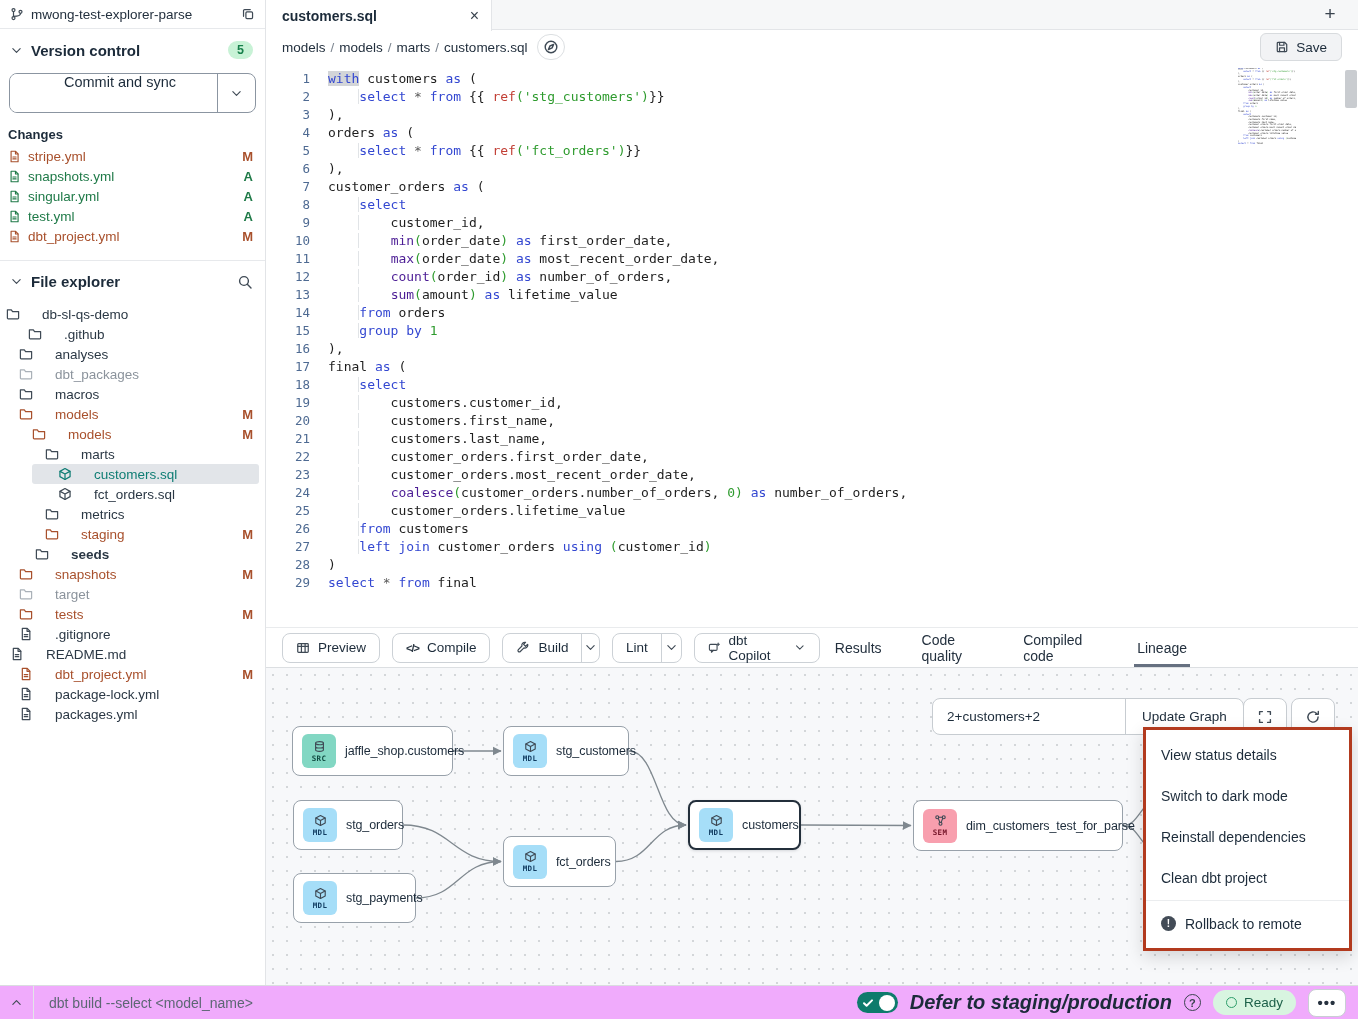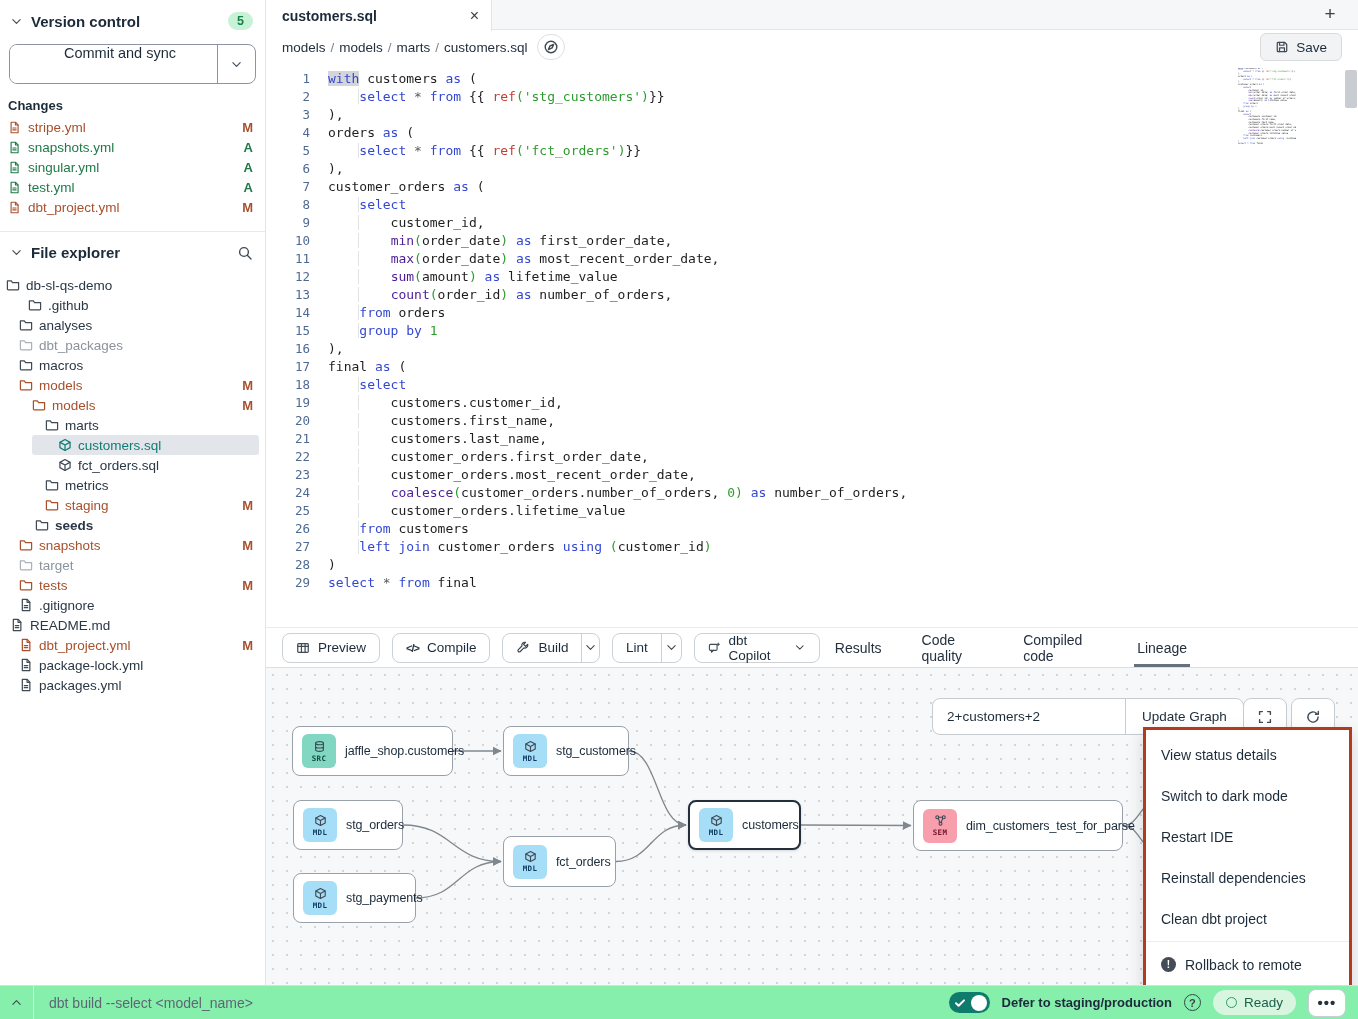--- a/index.html
+++ b/index.html
@@ -22,21 +22,21 @@
   .commit-btn .caret { width:38px; border-left:1px solid #8b95a1; display:flex; align-items:center; justify-content:center; cursor:pointer; }
   .changes-label { font-weight:700; font-size:13px; margin:14px 0 4px 8px; color:#1c2b3a; }
   .chg-row { display:flex; align-items:center; height:20px; padding:0 12px 0 8px; gap:7px; font-size:13.5px; cursor:pointer; }
   .chg-row .nm { flex:1; white-space:nowrap; overflow:hidden; }
   .chg-row .st { font-weight:700; font-size:13px; }
   .c-M { color:#a8502c; } .c-A { color:#1f7a48; }
   .fx-sec { margin-top:14px; border-top:1px solid #e7e9ec; }
   .fx-head { display:flex; align-items:center; gap:8px; padding:12px 12px 10px 10px; }
   .fx-head .title { font-weight:700; font-size:15px; flex:1; }
   .tree { padding-top:4px; }
-  .tree-row { display:flex; align-items:center; height:20px; gap:6px; font-size:13.5px; color:#2a3744; cursor:pointer; position:relative; }
+  .tree-row { display:flex; align-items:center; height:20px; gap:22px; font-size:13.5px; color:#2a3744; cursor:pointer; position:relative; }
   .tree-row .nm { white-space:nowrap; }
   .tree-row.muted .nm { color:#8b939c; }
   .tree-row.muted .icn { color:#aab1b8; }
   .tree-row.mod .nm, .tree-row.mod .icn { color:#a8502c; }
   .tree-row .st { margin-left:auto; margin-right:12px; font-weight:700; font-size:13px; }
   .tree-row.sel { }
   .tree-row.sel .selbg { position:absolute; left:32px; right:6px; top:0; bottom:0; background:#e2e5e9; border-radius:3px; }
   .tree-row.sel .icn, .tree-row.sel .nm { color:#0f7d74; position:relative; }
   .tree-row > * { position:relative; }
 
@@ -94,39 +94,56 @@
   .lin-search input { width:192px; border:0; outline:none; padding:0 14px; font-size:13.5px; color:#1c2b3a; font-family:inherit; background:transparent; }
   .lin-search .upd { border-left:1px solid #c7ccd1; display:flex; align-items:center; padding:0 16px; font-size:13.5px; cursor:pointer; white-space:nowrap; }
   .lin-iconbtn { position:absolute; top:30px; width:44px; height:37px; background:#fff; border:1px solid #c7ccd1; border-radius:8px; display:flex; align-items:center; justify-content:center; color:#2a3642; cursor:pointer; }
 
   .ctx-menu { position:absolute; left:877px; top:59px; width:209px; background:#fff; border:3px solid #b23a1e; box-shadow:0 6px 16px rgba(0,0,0,.14); z-index:5; padding:4px 0; }
   .ctx-item { height:41px; display:flex; align-items:center; padding-left:15px; gap:9px; font-size:14px; color:#1c2b3a; cursor:pointer; }
   .ctx-div { height:1px; background:#ebedef; margin:2px 0; }
   .alert-dot { width:15px; height:15px; border-radius:50%; background:#434c57; color:#fff; font-size:10px; font-weight:700; display:flex; align-items:center; justify-content:center; }
 
   
-  .statusbar { grid-column:1 / span 2; grid-row:2; border-top:1px solid #dadde0; display:flex; align-items:center; background:#86efac; }
+  .statusbar { grid-column:1 / span 2; grid-row:2; border-top:1px solid #dadde0; display:flex; align-items:center; background:#f0abfc; }
   .collapse { width:34px; height:100%; display:flex; align-items:center; justify-content:center; border-right:1px solid #e3e5e8; color:#3c4754; font-size:13px; font-weight:700; cursor:pointer; }
   .cmd { padding-left:15px; font-size:14px; color:#5d6774; flex:1; }
   .sb-right { display:flex; align-items:center; gap:12px; padding-right:12px; }
   .toggle { width:41px; height:21px; border-radius:11px; background:#0e7b6c; position:relative; cursor:pointer; flex:0 0 auto; }
   .toggle .knob { position:absolute; right:2.5px; top:2.5px; width:16px; height:16px; background:#fff; border-radius:50%; }
   .toggle .chk { position:absolute; left:5px; top:4.5px; width:12px; height:12px; color:#fff; }
-  .defer-lbl { font-weight:700; font-size:13px; color:#1c2b3a; }
+  .defer-lbl { font-weight:700; font-size:20px; color:#1c2b3a;font-style:italic; }
   .q-ic { width:17px; height:17px; border:1.5px solid #39434e; border-radius:50%; color:#39434e; font-size:11px; font-weight:700; display:flex; align-items:center; justify-content:center; cursor:pointer; }
   .ready { height:25px; background:#d8f5e0; border-radius:13px; display:flex; align-items:center; gap:7px; padding:0 13px; color:#1d6049; font-size:13.5px; cursor:default; }
   .ready .rdot { width:11px; height:11px; border:1.6px solid #2e9e6b; border-radius:50%; }
   .dots-btn { width:38px; height:28px; border:1px solid #c9ced4; border-radius:8px; background:#fff; display:flex; align-items:center; justify-content:center; font-size:15px; letter-spacing:1px; color:#27323f; font-weight:700; cursor:pointer; }
 </style>
 </head>
 <body>
 
 <div class="app">
 
   <aside class="sidebar">
+    <div class="branch-row">
+      <span class="icn i14">
+          <svg viewBox="0 0 16 16" fill="none" stroke="currentColor" stroke-width="1.4" stroke-linecap="round" stroke-linejoin="round">
+            <circle cx="4" cy="3.5" r="1.7"></circle>
+            <circle cx="4" cy="12.7" r="1.7"></circle>
+            <circle cx="12" cy="5.5" r="1.7"></circle>
+            <path d="M4 5.3v5.6M12 7.3c0 2.4-3.4 3.2-8 3.4"></path>
+          </svg>
+        </span>
+      <span class="label">mwong-test-explorer-parse</span>
+      <span class="icn i14">
+          <svg viewBox="0 0 16 16" fill="none" stroke="currentColor" stroke-width="1.4" stroke-linecap="round" stroke-linejoin="round">
+            <rect x="5.6" y="5.6" width="7.6" height="7.6" rx="1.2"></rect>
+            <path d="M10.6 2.9H4.1A1.2 1.2 0 0 0 2.9 4.1v6.5"></path>
+          </svg>
+        </span>
+    </div>
 
     <div class="sec-head">
       <span class="icn i13">
           <svg viewBox="0 0 16 16" fill="none" stroke="currentColor" stroke-width="1.4" stroke-linecap="round" stroke-linejoin="round">
             <path d="M3.5 5.8 8 10.3l4.5-4.5"></path>
           </svg>
         </span>
       <span class="title">Version control</span>
       <span class="pill-badge">5</span>
     </div>
@@ -474,22 +491,22 @@
             <div class="code-line"><span class="tk-n ind">    </span><span class="tk-k">select</span><span class="tk-n"> </span><span class="tk-o">*</span><span class="tk-n"> </span><span class="tk-k">from</span><span class="tk-n"> {{ </span><span class="tk-r">ref</span><span class="tk-p">(</span><span class="tk-s">'stg_customers'</span><span class="tk-p">)</span><span class="tk-n">}}</span></div>
             <div class="code-line"><span class="tk-n">),</span></div>
             <div class="code-line"><span class="tk-n">orders </span><span class="tk-k">as</span><span class="tk-n"> (</span></div>
             <div class="code-line"><span class="tk-n ind">    </span><span class="tk-k">select</span><span class="tk-n"> </span><span class="tk-o">*</span><span class="tk-n"> </span><span class="tk-k">from</span><span class="tk-n"> {{ </span><span class="tk-r">ref</span><span class="tk-p">(</span><span class="tk-s">'fct_orders'</span><span class="tk-p">)</span><span class="tk-n">}}</span></div>
             <div class="code-line"><span class="tk-n">),</span></div>
             <div class="code-line"><span class="tk-n">customer_orders </span><span class="tk-k">as</span><span class="tk-n"> (</span></div>
             <div class="code-line"><span class="tk-n ind">    </span><span class="tk-k">select</span></div>
             <div class="code-line"><span class="tk-n ind">    </span><span class="tk-n">    customer_id,</span></div>
             <div class="code-line"><span class="tk-n ind">    </span><span class="tk-n">    </span><span class="tk-f">min</span><span class="tk-p">(</span><span class="tk-n">order_date</span><span class="tk-p">)</span><span class="tk-n"> </span><span class="tk-k">as</span><span class="tk-n"> first_order_date,</span></div>
             <div class="code-line"><span class="tk-n ind">    </span><span class="tk-n">    </span><span class="tk-f">max</span><span class="tk-p">(</span><span class="tk-n">order_date</span><span class="tk-p">)</span><span class="tk-n"> </span><span class="tk-k">as</span><span class="tk-n"> most_recent_order_date,</span></div>
+            <div class="code-line"><span class="tk-n ind">    </span><span class="tk-n">    </span><span class="tk-f">count</span><span class="tk-p">(</span><span class="tk-n">order_id</span><span class="tk-p">)</span><span class="tk-n"> </span><span class="tk-k">as</span><span class="tk-n"> number_of_orders,</span></div>
             <div class="code-line"><span class="tk-n ind">    </span><span class="tk-n">    </span><span class="tk-f">sum</span><span class="tk-p">(</span><span class="tk-n">amount</span><span class="tk-p">)</span><span class="tk-n"> </span><span class="tk-k">as</span><span class="tk-n"> lifetime_value</span></div>
-            <div class="code-line"><span class="tk-n ind">    </span><span class="tk-n">    </span><span class="tk-f">count</span><span class="tk-p">(</span><span class="tk-n">order_id</span><span class="tk-p">)</span><span class="tk-n"> </span><span class="tk-k">as</span><span class="tk-n"> number_of_orders,</span></div>
             <div class="code-line"><span class="tk-n ind">    </span><span class="tk-k">from</span><span class="tk-n"> orders</span></div>
             <div class="code-line"><span class="tk-n ind">    </span><span class="tk-k">group</span><span class="tk-n"> </span><span class="tk-k">by</span><span class="tk-n"> </span><span class="tk-s">1</span></div>
             <div class="code-line"><span class="tk-n">),</span></div>
             <div class="code-line"><span class="tk-n">final </span><span class="tk-k">as</span><span class="tk-n"> (</span></div>
             <div class="code-line"><span class="tk-n ind">    </span><span class="tk-k">select</span></div>
             <div class="code-line"><span class="tk-n ind">    </span><span class="tk-n">    customers.customer_id,</span></div>
             <div class="code-line"><span class="tk-n ind">    </span><span class="tk-n">    customers.first_name,</span></div>
             <div class="code-line"><span class="tk-n ind">    </span><span class="tk-n">    customers.last_name,</span></div>
             <div class="code-line"><span class="tk-n ind">    </span><span class="tk-n">    customer_orders.first_order_date,</span></div>
             <div class="code-line"><span class="tk-n ind">    </span><span class="tk-n">    customer_orders.most_recent_order_date,</span></div>
@@ -724,23 +741,20 @@
           </span>
       </div>
       <div id="ctx-menu" class="ctx-menu">
           <div class="ctx-item">
             <span>View status details</span>
           </div>
           <div class="ctx-item">
             <span>Switch to dark mode</span>
           </div>
           <div class="ctx-item">
-            <span>Restart IDE</span>
-          </div>
-          <div class="ctx-item">
             <span>Reinstall dependencies</span>
           </div>
           <div class="ctx-item">
             <span>Clean dbt project</span>
           </div>
           <div class="ctx-div"></div>
           <div class="ctx-item">
             <span class="alert-dot">!</span>
             <span>Rollback to remote</span>
           </div>

